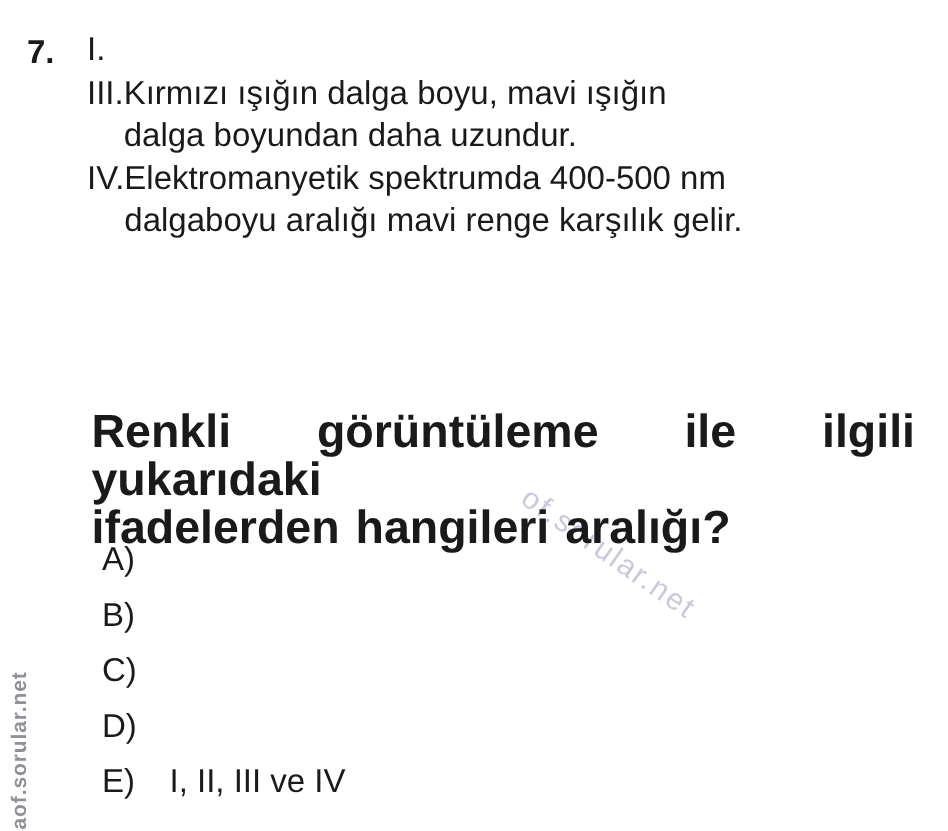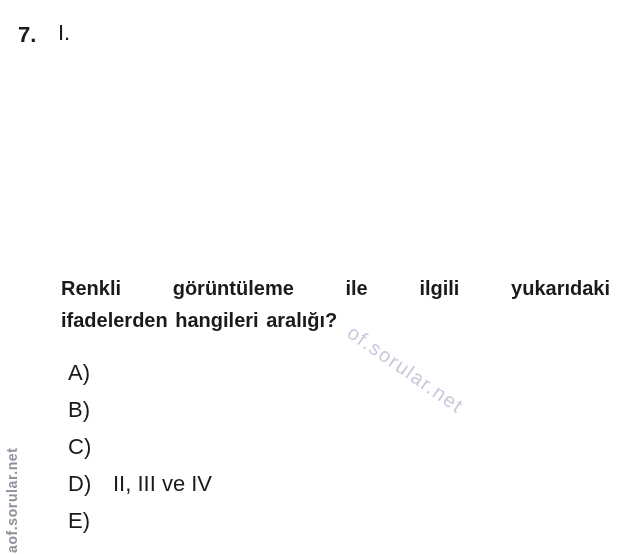--- a/index.html
+++ b/index.html
@@ -25,21 +25,21 @@
     z-index: 2;
   }
   .statement { display: flex; align-items: flex-start; }
   .statement .num { flex: 0 0 auto; min-width: 40px; white-space: nowrap; }
   .statement.tight .num { min-width: 24px; }
   .statement .text { white-space: pre-line; }
 
   
   .stem {
     position: absolute; left: 61px; top: 272px; width: 549px;
-    font-size: 20px; font-weight: bold; line-height: 32px;
+    font-size: 31px; font-weight: bold; line-height: 32px;
     z-index: 2;
   }
   .stem .l1 { text-align: justify; text-align-last: justify; }
   .stem .l2 { text-align: left; word-spacing: 2px; }
 
   
   .options {
     position: absolute; left: 68px; top: 359px;
     font-size: 22px; line-height: 28px;
     z-index: 2;
@@ -70,37 +70,47 @@
 
 <div class="wm-diagonal">of.sorular.net</div>
 <div class="wm-vertical">aof.sorular.net</div>
 
 <div class="qnum">7.</div>
 
 <div class="statements">
   <div class="statement">
     <span class="num">I.</span>
   </div>
+  <div class="statement tight">
+    <span class="num">III.</span>
+    <span class="text">Kırmızı ışığın dalga boyu, mavi ışığın
+dalga boyundan daha uzundur.</span>
+  </div>
+  <div class="statement tight">
+    <span class="num">IV.</span>
+    <span class="text">Elektromanyetik spektrumda 400-500 nm
+dalgaboyu aralığı mavi renge karşılık gelir.</span>
+  </div>
 </div>
 
 <div class="stem">
   <div class="l1">Renkli görüntüleme ile ilgili yukarıdaki</div>
   <div class="l2">ifadelerden hangileri aralığı?</div>
 </div>
 
 <div class="options">
   <div class="option">
     <span class="label">A)</span>
   </div>
   <div class="option">
     <span class="label">B)</span>
   </div>
   <div class="option">
     <span class="label">C)</span>
   </div>
   <div class="option">
     <span class="label">D)</span>
-    <span class="text">II, III ve IV</span>
   </div>
   <div class="option">
     <span class="label">E)</span>
+    <span class="text">I, II, III ve IV</span>
   </div>
 </div>
 
 </body></html>

